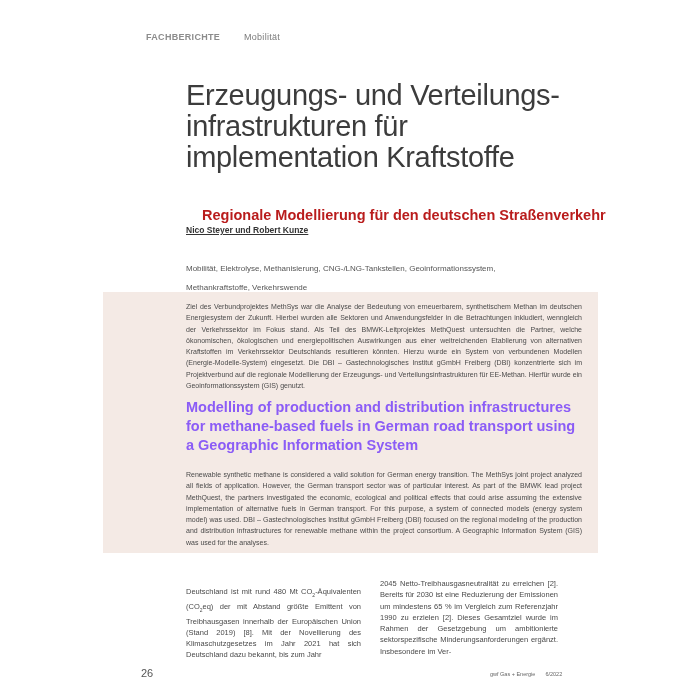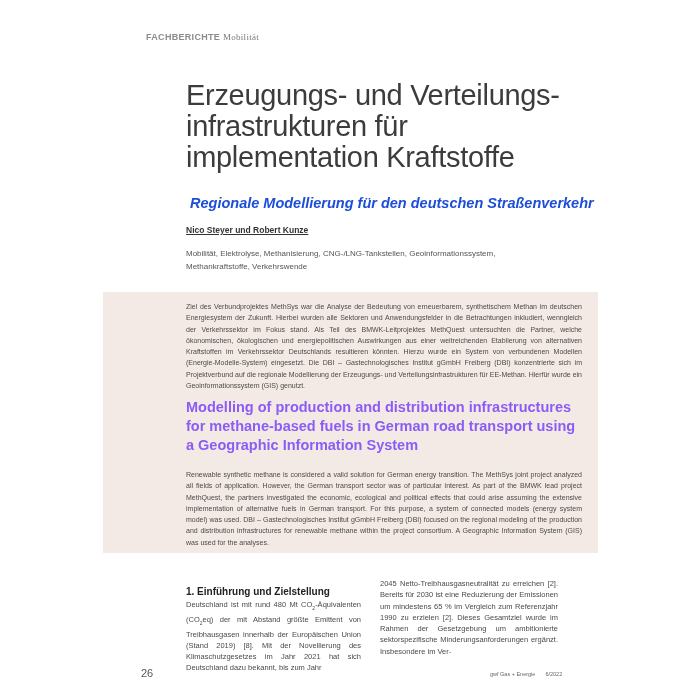--- a/index.html
+++ b/index.html
@@ -1,24 +1,24 @@
 <!DOCTYPE html>
 <html><head>
 <meta charset="utf-8">
 <style>
   html, body { margin:0; padding:0; }
   body { width:700px; height:700px; background:#ffffff; position:relative; overflow:hidden;
          font-family:"Liberation Sans", sans-serif; color:#3a3a3a; }
   .section-header { position:absolute; left:146px; top:32px; font-size:9px; color:#8a8a8a; letter-spacing:0.3px; }
-  .section-header .cat { font-weight:bold; margin-right:0; color:#8c8c8c; }
-  .section-header .sub { color:#7a7a7a;font-family:Liberation Serif, serif; }
+  .section-header .cat { font-weight:bold; margin-right:21px; color:#8c8c8c; }
+  .section-header .sub { color:#7a7a7a; }
   .title { position:absolute; left:186px; top:80px; width:420px; font-size:29px; line-height:31px; color:#3c3c3c; font-weight:normal; letter-spacing:-0.3px; margin:0; }
-  .subtitle { position:absolute; left:186px; top:191px; font-size:14.5px; color:#1d4ed8; margin:4px;font-style:italic; }
+  .subtitle { position:absolute; left:186px; top:191px; font-size:14.5px; color:#b91c1c; margin:16px; }
   .authors { position:absolute; left:186px; top:225px; font-size:8.5px; font-weight:bold; color:#333;text-decoration:underline; }
-  .keywords { position:absolute; left:186px; top:247px; width:350px; font-size:8px; line-height:13px; color:#555; }
+  .keywords { position:absolute; left:186px; top:259px; width:350px; font-size:8px; line-height:19px; color:#555; }
   .abstract-box { position:absolute; left:103px; top:292px; width:495px; height:261px; background:#f4eae5; }
   .abstract-de { position:absolute; left:186px; top:301px; width:396px; font-size:7px; line-height:11.3px; color:#4a4a4a; text-align:justify; }
   .en-title { position:absolute; left:186px; top:398px; width:400px; font-size:14.5px; line-height:19px; color:#8b5cf6; margin:0; }
   .abstract-en { position:absolute; left:186px; top:469px; width:396px; font-size:7px; line-height:11.3px; color:#4a4a4a; text-align:justify; }
   .col { position:absolute; top:586px; width:175px; font-size:7.5px; line-height:11.3px; color:#4a4a4a; text-align:justify; }
   .col1 { left:186px; }
   .col2 { left:380px; top:578px; width:178px; }
   .h1 { font-size:10px; font-weight:bold; color:#222; margin:0 0 1px 0; line-height:12px; }
   .footer-page { position:absolute; left:141px; top:667px; font-size:11px; color:#555;text-align:right; }
   .footer-journal { position:absolute; left:490px; top:671px; font-size:5.5px; color:#666; }
@@ -37,21 +37,20 @@
 <h2 class="subtitle">Regionale Modellierung für den deutschen Straßenverkehr</h2>
 <div class="authors">Nico Steyer und Robert Kunze</div>
 <div class="keywords">Mobilität, Elektrolyse, Methanisierung, CNG-/LNG-Tankstellen, Geoinformationssystem, Methankraftstoffe, Verkehrswende</div>
 
 <div class="abstract-box"></div>
 <div class="abstract-de">Ziel des Verbundprojektes MethSys war die Analyse der Bedeutung von erneuerbarem, synthetischem Methan im deutschen Energiesystem der Zukunft. Hierbei wurden alle Sektoren und Anwendungsfelder in die Betrachtungen inkludiert, wenngleich der Verkehrssektor im Fokus stand. Als Teil des BMWK-Leitprojektes MethQuest untersuchten die Partner, welche ökonomischen, ökologischen und energiepolitischen Auswirkungen aus einer weitreichenden Etablierung von alternativen Kraftstoffen im Verkehrssektor Deutschlands resultieren könnten. Hierzu wurde ein System von verbundenen Modellen (Energie-Modelle-System) eingesetzt. Die DBI – Gastechnologisches Institut gGmbH Freiberg (DBI) konzentrierte sich im Projektverbund auf die regionale Modellierung der Erzeugungs- und Verteilungsinfrastrukturen für EE-Methan. Hierfür wurde ein Geoinformationssystem (GIS) genutzt.</div>
 <h3 class="en-title">Modelling of production and distribution infrastructures for methane-based fuels in German road transport using a Geographic Information System</h3>
 <div class="abstract-en">Renewable synthetic methane is considered a valid solution for German energy transition. The MethSys joint project analyzed all fields of application. However, the German transport sector was of particular interest. As part of the BMWK lead project MethQuest, the partners investigated the economic, ecological and political effects that could arise assuming the extensive implementation of alternative fuels in German transport. For this purpose, a system of connected models (energy system model) was used. DBI – Gastechnologisches Institut gGmbH Freiberg (DBI) focused on the regional modeling of the production and distribution infrastructures for renewable methane within the project consortium. A Geographic Information System (GIS) was used for the analyses.</div>
 
 <div class="col col1">
-  <div class="h1">1. Einführung und Zielstellung</div>
   <span>Deutschland ist mit rund 480 Mt CO</span><sub>2</sub><span>-Äquivalenten (CO</span><sub>2</sub><span>eq) der mit Abstand größte Emittent von Treibhausgasen innerhalb der Europäischen Union (Stand 2019) [8]. Mit der Novellierung des Klimaschutzgesetzes im Jahr 2021 hat sich Deutschland dazu bekannt, bis zum Jahr</span>
 </div>
 
 <div class="col col2">2045 Netto-Treibhausgasneutralität zu erreichen [2]. Bereits für 2030 ist eine Reduzierung der Emissionen um mindestens 65 % im Vergleich zum Referenzjahr 1990 zu erzielen [2]. Dieses Gesamtziel wurde im Rahmen der Gesetzgebung um ambitionierte sektorspezifische Minderungsanforderungen ergänzt. Insbesondere im Ver-</div>
 
 <div class="footer-page">26</div>
 <div class="footer-journal">
   <span style="margin-left:0">gwf Gas + Energie</span><span>6/2022</span>
 </div>
 

